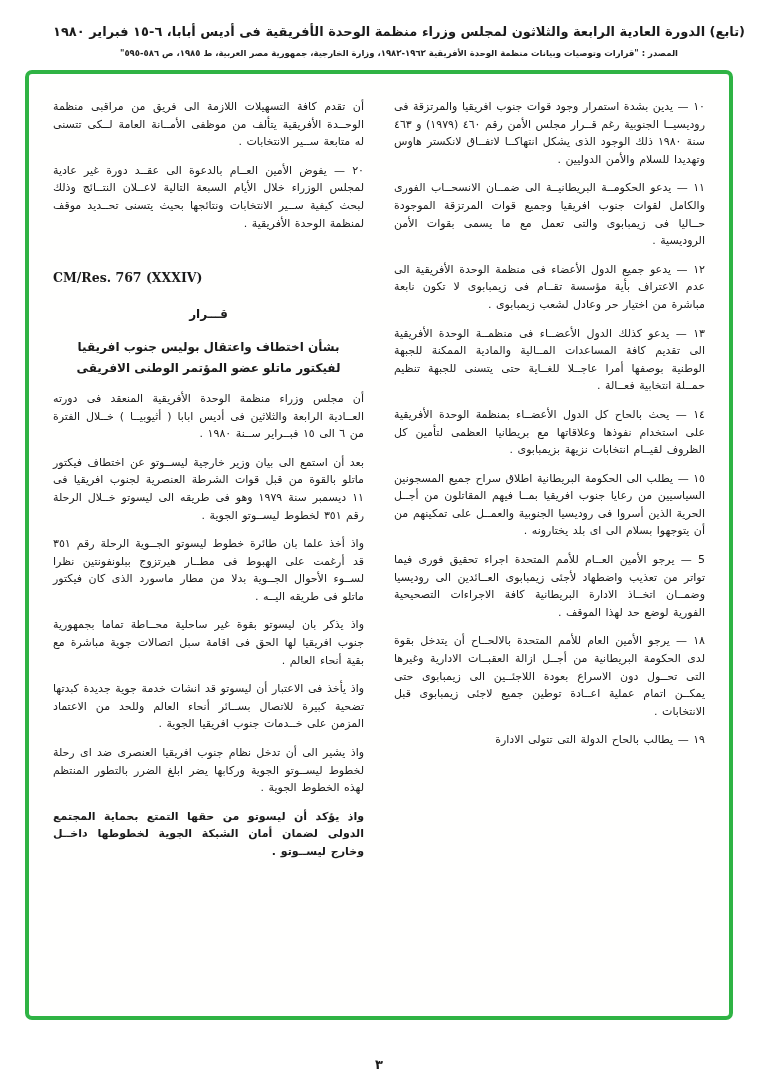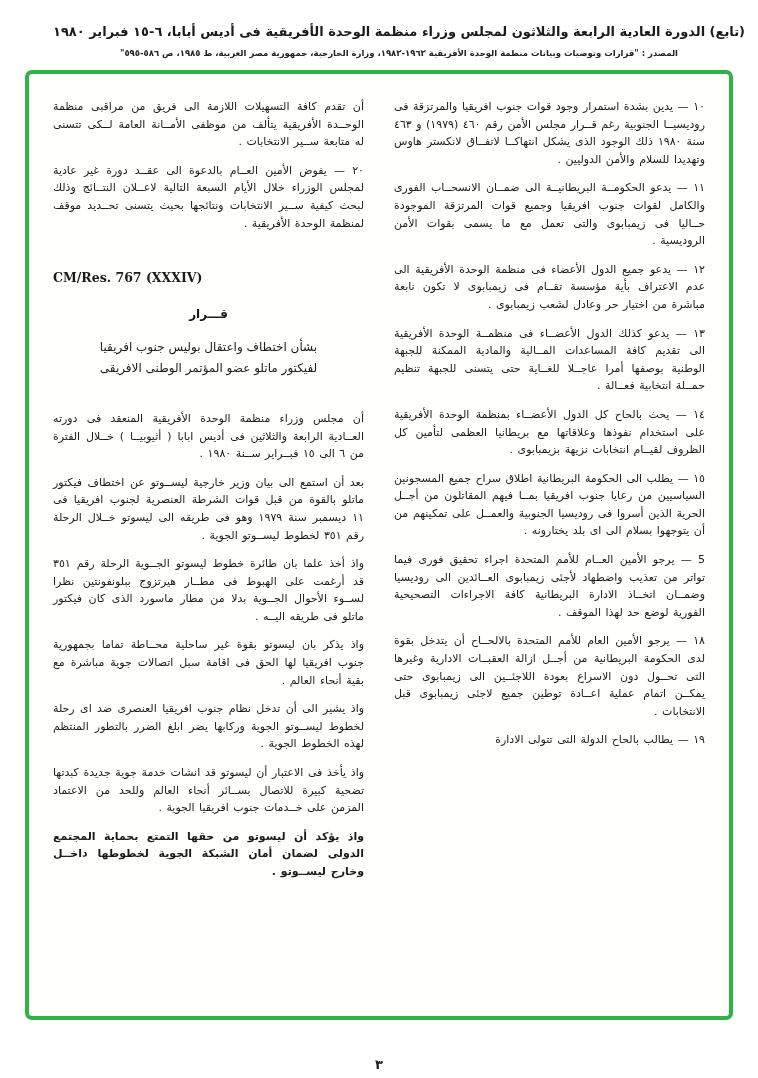--- a/index.html
+++ b/index.html
@@ -65,23 +65,23 @@
     text-align: center;
     font-size: 12px;
     font-weight: bold;
     letter-spacing: 2px;
     margin-bottom: 16px;
   }
   .res-subtitle {
     direction: rtl;
     text-align: center;
     font-size: 12px;
-    font-weight: normal;
+    font-weight: bold;
     line-height: 1.7;
-    margin-bottom: 32px;
+    margin-bottom: 12px;
   }
   .page-footer {
     position: absolute;
     left: 0; right: 0;
     bottom: 6px;
     text-align: center;
     font-size: 13px;
     font-weight: bold;
   }
 </style>
@@ -116,21 +116,21 @@
       <div class="res-title">قـــرار</div>
       <div class="res-subtitle">
         <span>بشأن اختطاف واعتقال بوليس جنوب افريقيا</span><br>
         <span>لفيكتور ماتلو عضو المؤتمر الوطنى الافريقى</span>
       </div>
 
       <p class="para">أن مجلس وزراء منظمة الوحدة الأفريقية المنعقد فى دورته العــادية الرابعة والثلاثين فى أديس ابابا ( أثيوبيــا ) خــلال الفترة من ٦ الى ١٥ فبــراير ســنة ١٩٨٠ .</p>
       <p class="para">بعد أن استمع الى بيان وزير خارجية ليســوتو عن اختطاف فيكتور ماتلو بالقوة من قبل قوات الشرطة العنصرية لجنوب افريقيا فى ١١ ديسمبر سنة ١٩٧٩ وهو فى طريقه الى ليسوتو خــلال الرحلة رقم ٣٥١ لخطوط ليســوتو الجوية .</p>
       <p class="para">واذ أخذ علما بان طائرة خطوط ليسوتو الجــوية الرحلة رقم ٣٥١ قد أرغمت على الهبوط فى مطــار هيرتزوج ببلونفونتين نظرا لســوء الأحوال الجــوية بدلا من مطار ماسورد الذى كان فيكتور ماتلو فى طريقه اليــه .</p>
       <p class="para">واذ يذكر بان ليسوتو بقوة غير ساحلية محــاطة تماما بجمهورية جنوب افريقيا لها الحق فى اقامة سبل اتصالات جوية مباشرة مع بقية أنحاء العالم .</p>
+      <p class="para">واذ يأخذ فى الاعتبار أن ليسوتو قد انشات خدمة جوية جديدة كبدتها تضحية كبيرة للاتصال بســائر أنحاء العالم وللحد من الاعتماد المزمن على خــدمات جنوب افريقيا الجوية .</p>
       <p class="para">واذ يشير الى أن تدخل نظام جنوب افريقيا العنصرى ضد اى رحلة لخطوط ليســوتو الجوية وركابها يضر ابلغ الضرر بالتطور المنتظم لهذه الخطوط الجوية .</p>
-      <p class="para">واذ يأخذ فى الاعتبار أن ليسوتو قد انشات خدمة جوية جديدة كبدتها تضحية كبيرة للاتصال بســائر أنحاء العالم وللحد من الاعتماد المزمن على خــدمات جنوب افريقيا الجوية .</p>
       <p class="para bold">واذ يؤكد أن ليسوتو من حقها التمتع بحماية المجتمع الدولى لضمان أمان الشبكة الجوية لخطوطها داخــل وخارج ليســوتو .</p>
     </div>
 
   </div>
 </div>
 
 <div class="page-footer">٣</div>
 
 </body></html>

